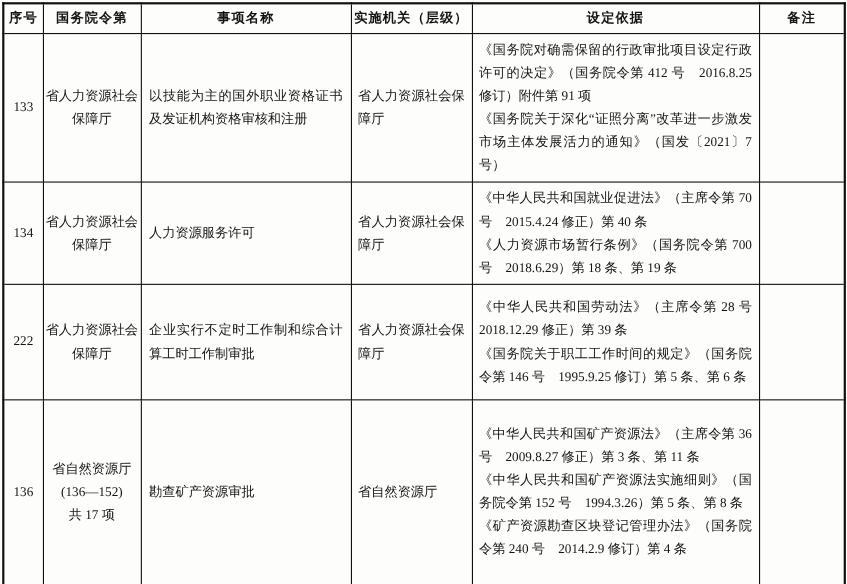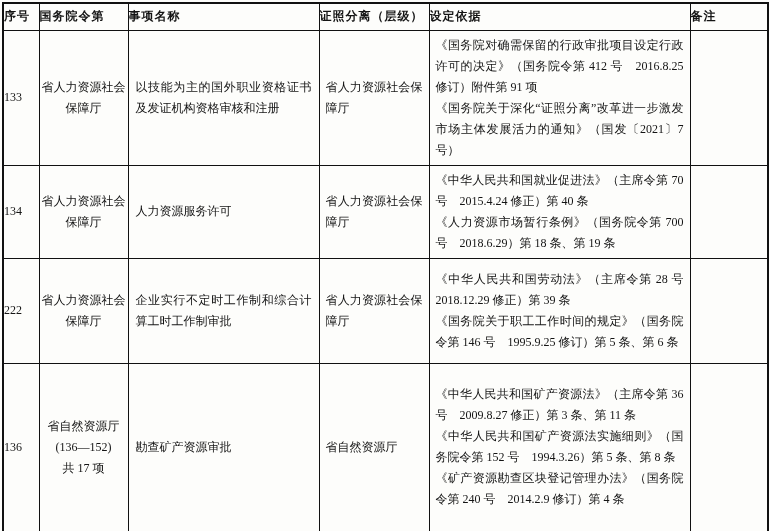--- a/index.html
+++ b/index.html
@@ -23,30 +23,30 @@
   }
   .doc-table th, .doc-table td {
     border: 1px solid #111;
     vertical-align: middle;
     overflow: hidden;
   }
   .doc-table thead th {
     font-family: "Liberation Sans", "DejaVu Sans", sans-serif;
     font-weight: bold;
     font-size: 12px;
-    text-align: left;
+    text-align: center;
     height: 27px;
     letter-spacing: 1px;
   }
   .doc-table td {
     font-size: 12px;
     line-height: 1.75;
     margin-left: 14px;
   }
-  td.col-no { font-family: "Liberation Serif", serif; }
+  td.col-no { text-align: center; font-family: "Liberation Serif", serif; }
   td.col-dept { text-align: center; padding: 2px; }
   td.col-item { text-align: justify; padding: 4px 7px; }
   td.col-agency { text-align: justify; padding: 4px 6px; }
   td.col-basis { text-align: justify; padding: 4px 6px; }
   td.col-note { }
   .dept-line { text-align: center; }
   .basis-item { text-align: justify; }
 </style>
 </head>
 <body>
@@ -59,21 +59,21 @@
       <col style="width:191px">
       <col style="width:110px">
       <col style="width:261px">
       <col style="width:78px">
     </colgroup>
     <thead>
       <tr>
         <th>序号</th>
         <th>国务院令第</th>
         <th>事项名称</th>
-        <th>证照分离（层级）</th>
+        <th>实施机关（层级）</th>
         <th>设定依据</th>
         <th>备注</th>
       </tr>
     </thead>
     <tbody>
 
       <tr style="height:130px">
         <td class="col-no">133</td>
         <td class="col-dept">
           <div class="dept-line">省人力资源社会保障厅</div>

